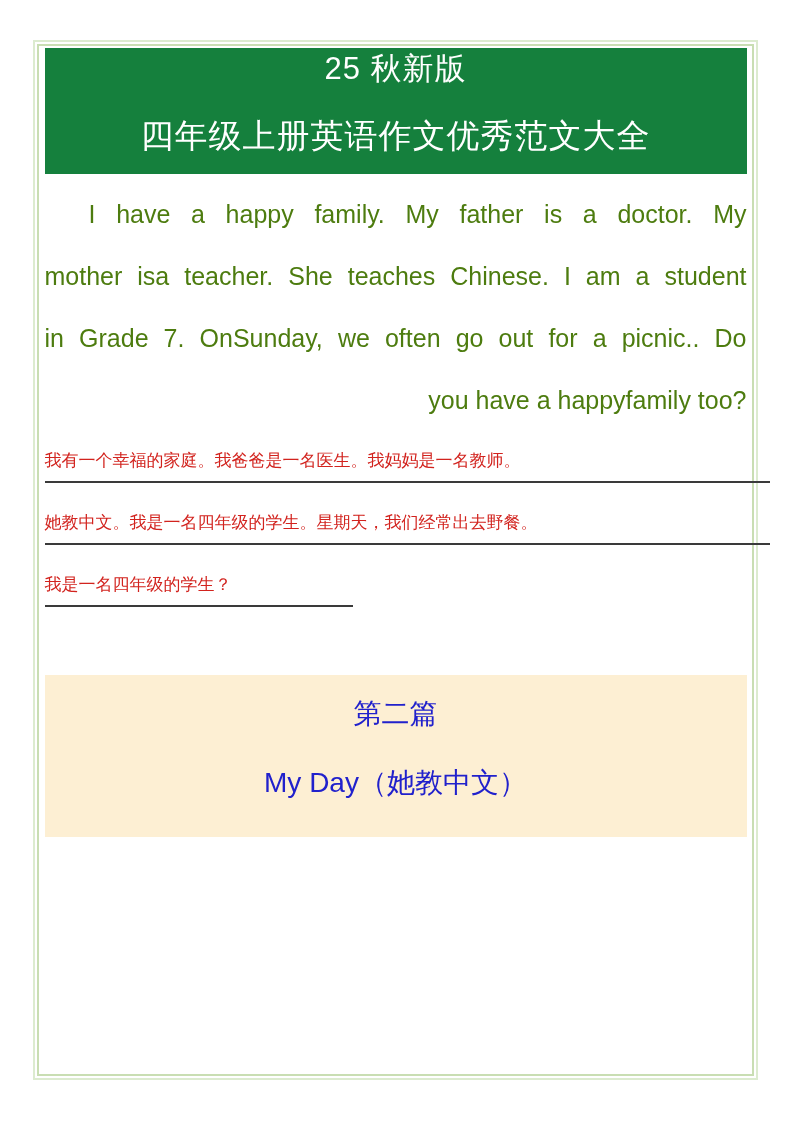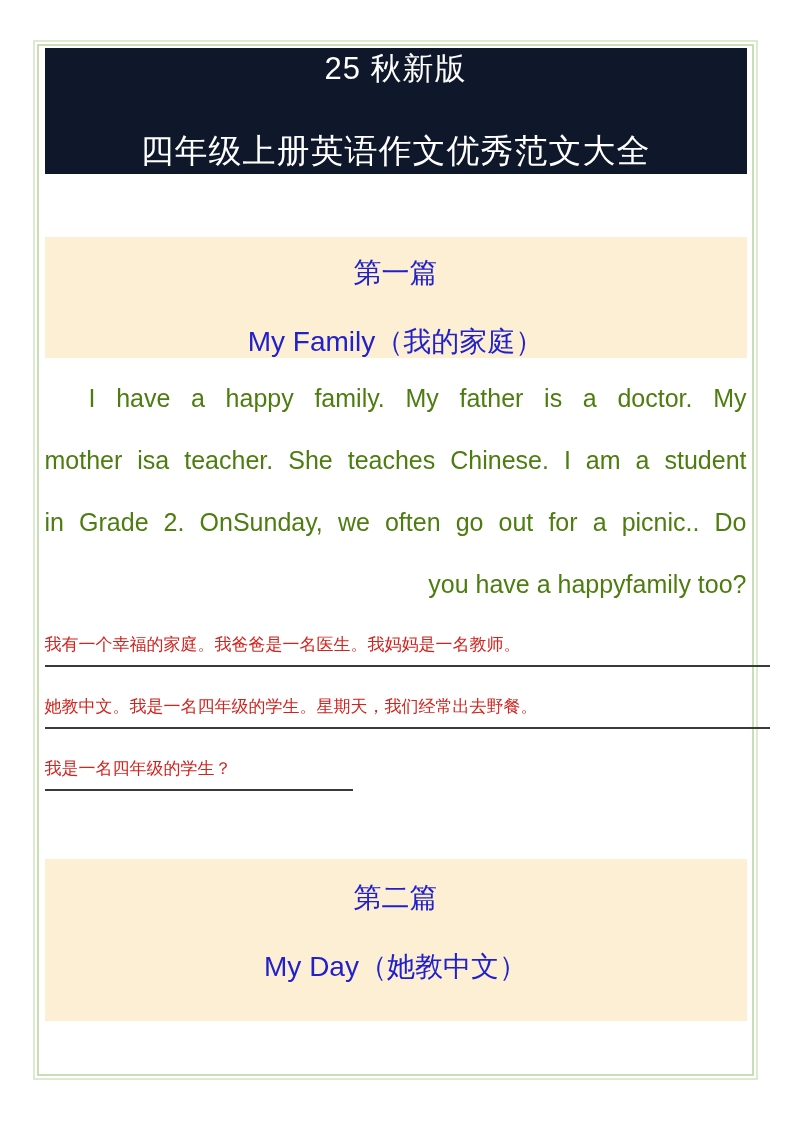--- a/index.html
+++ b/index.html
@@ -34,26 +34,26 @@
   }
   .content {
     position: relative;
     width: 702px;
     margin: 0 auto;
   }
   
   .banner {
     margin-top: 1px;
     height: 126px;
-    background: #0f172a;
+    background: #15803d;
     color: #ffffff;
     display: flex;
     flex-direction: column;
     align-items: center;
-    justify-content: space-between;
+    justify-content: flex-start;
     gap: 24px;
     text-align: center;
   }
   .banner .t1 { font-size: 31px; letter-spacing: 1px; }
   .banner .t2 { font-size: 33px; letter-spacing: 1px; }
   
   .section-head {
     background: #fdefd3;
     color: #2121cc;
     text-align: center;
@@ -122,29 +122,25 @@
 <div class="page">
   <div class="frame-outer">
     <div class="frame-inner">
       <div class="content">
 
         <header class="banner">
           <div class="t1">25 秋新版</div>
           <div class="t2">四年级上册英语作文优秀范文大全</div>
         </header>
 
-        <section class="section-head first">
-          <div class="num">第一篇</div>
-          <div class="ttl">My Family（我的家庭）</div>
-        </section>
 
         <div class="para-en">
           <div class="en-line justify indent"><span>I have a happy family. My father is a doctor. My</span></div>
           <div class="en-line justify"><span>mother isa teacher. She teaches Chinese. I am a student</span></div>
-          <div class="en-line justify"><span>in Grade 2. OnSunday, we often go out for a picnic.. Do</span></div>
+          <div class="en-line justify"><span>in Grade 7. OnSunday, we often go out for a picnic.. Do</span></div>
           <div class="en-line last"><span>you have a happyfamily too?</span></div>
         </div>
 
         <div class="para-cn">
           <div class="cn-line">
             <span>我有一个幸福的家庭。我爸爸是一名医生。我妈妈是一名教师。</span>
             <i class="rule full"></i>
           </div>
           <div class="cn-line">
             <span>她教中文。我是一名四年级的学生。星期天，我们经常出去野餐。</span>

